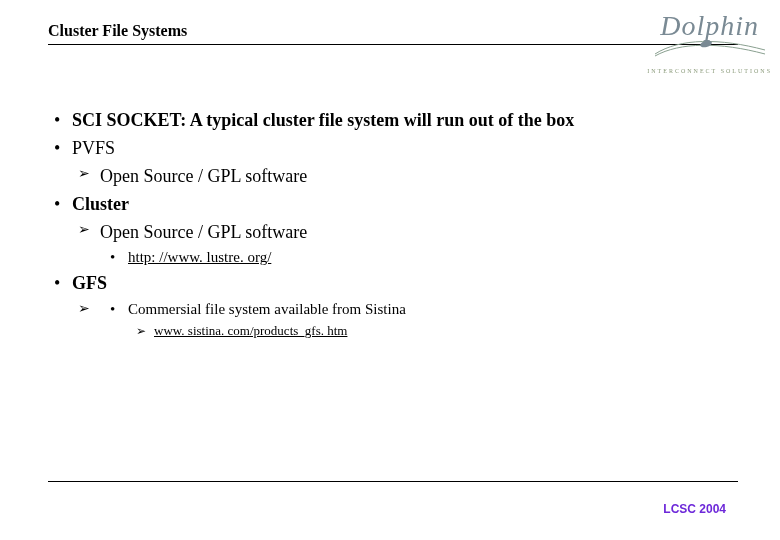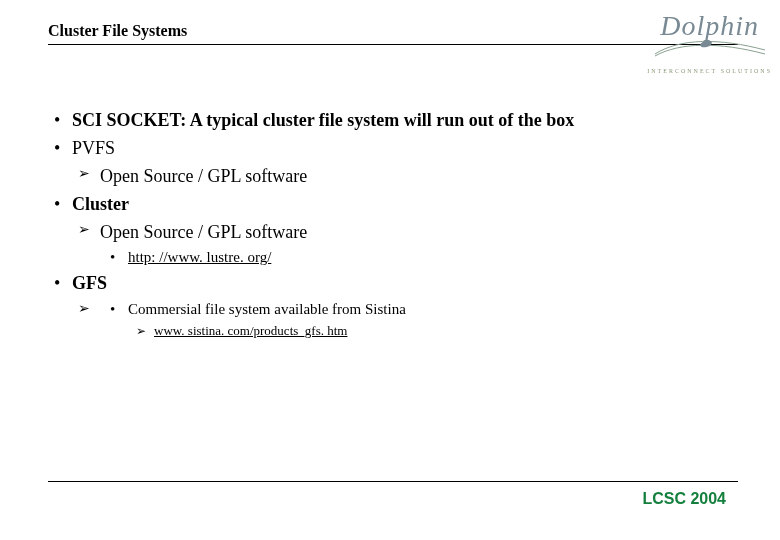--- a/index.html
+++ b/index.html
@@ -113,25 +113,25 @@
     position: absolute;
     left: 48px;
     bottom: 58px;
     width: 690px;
     border: none;
     border-top: 1.5px solid #000;
   }
   .footer-text {
     position: absolute;
     right: 54px;
-    bottom: 32px;
+    bottom: 24px;
     font-family: Arial, Helvetica, sans-serif;
     font-weight: bold;
-    font-size: 16px;
-    color: #15803d;
+    font-size: 12px;
+    color: #6d28d9;
   }
 </style>
 </head>
 <body>
 
 <div class="slide">
 
   <div class="header">
     <div class="title">Cluster File Systems</div>
   </div>

